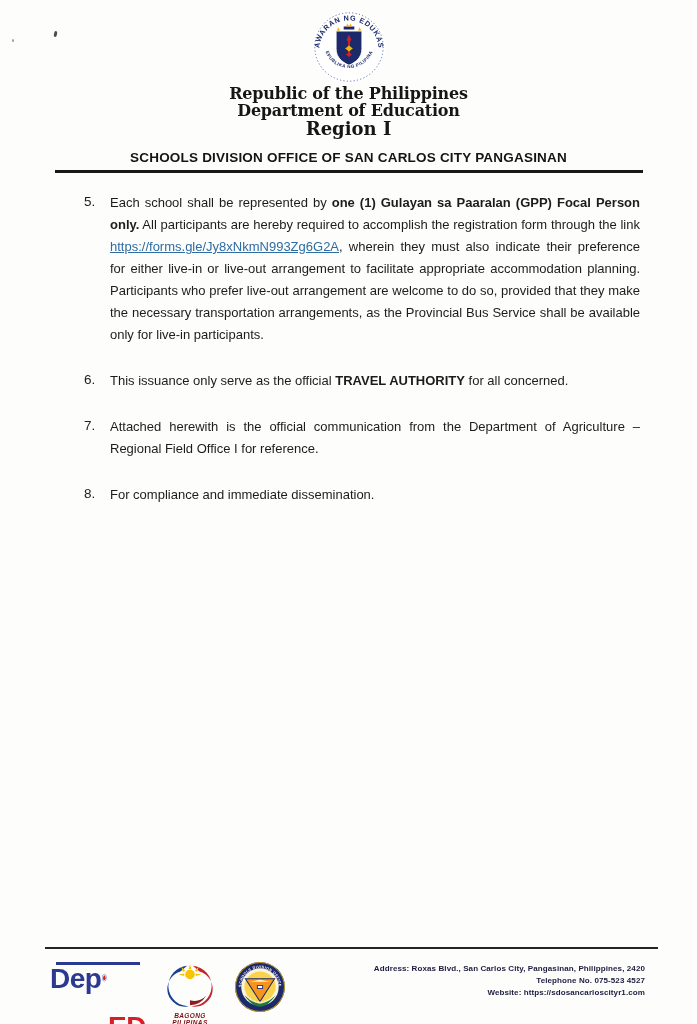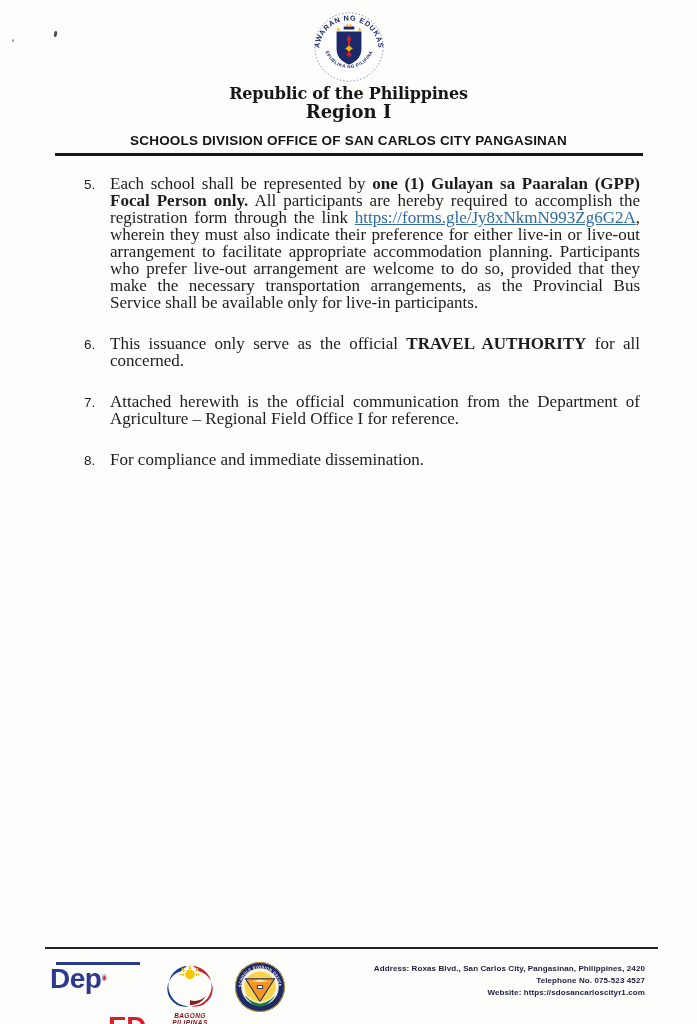--- a/index.html
+++ b/index.html
@@ -42,23 +42,22 @@
   
   .body-list { margin:19px 57px 0 84px; }
   .item { display:flex; }
   .item + .item { margin-top:24px; }
   .item-num {
     flex:0 0 26px;
     font-size:13.5px; line-height:19.4px;
   }
   .item-txt {
     flex:1;
-    font-size:17px; line-height:17px;
+    font-size:13px; line-height:22px;
     text-align:justify;
-    font-family:Liberation Serif, serif;
   }
   .seg-bold { font-weight:700; }
   .seg-link { font-weight:400; text-decoration:underline; cursor:pointer; }
 
   
   .footer-rule { position:absolute; left:45px; top:947px; width:613px; height:2px; background:#242424; }
   .logos { position:absolute; left:50px; top:958px; display:flex; align-items:flex-start; gap:12px; }
 
   .deped-logo { width:96px; text-align:center; padding-top:4px; }
   .deped-topline { width:84px; height:3px; background:#2b3990; margin:0 auto 3px; }
@@ -118,20 +117,21 @@
 
         <path d="M 33,29 L 67,29 L 67,52 C 67,64 59,70 50,74 C 41,70 33,64 33,52 Z" fill="#1c2a6b" stroke="#ffffff" stroke-width="1.2"></path>
 
         <polygon points="50,34 53,40 50,46 47,40" fill="#cf2027"></polygon>
         <rect x="48.7" y="42" width="2.6" height="18" fill="#cf2027"></rect>
         <polygon points="45,52 50,48 55,52 50,56" fill="#f2b705"></polygon>
         <polygon points="46,60 50,57 54,60 50,63" fill="#cf2027"></polygon>
       </svg>
     </div>
     <div class="blackletter">Republic of the Philippines</div>
+    <div class="blackletter">Department of Education</div>
     <div class="region">Region I</div>
     <div class="office">SCHOOLS DIVISION OFFICE OF SAN CARLOS CITY PANGASINAN</div>
     <div class="header-rule"></div>
   </div>
 
   <div class="body-list">
       <div class="item">
         <div class="item-num">5.</div>
         <div class="item-txt"><span class="seg-normal">Each school shall be represented by </span><span class="seg-bold">one (1) Gulayan sa Paaralan (GPP) Focal Person only.</span><span class="seg-normal"> All participants are hereby required to accomplish the registration form through the link </span><a href="#" class="seg-link" style="color: rgb(46, 108, 164);">https://forms.gle/Jy8xNkmN993Zg6G2A</a><span class="seg-normal">, wherein they must also indicate their preference for either live-in or live-out arrangement to facilitate appropriate accommodation planning. Participants who prefer live-out arrangement are welcome to do so, provided that they make the necessary transportation arrangements, as the Provincial Bus Service shall be available only for live-in participants.</span></div>
       </div>

